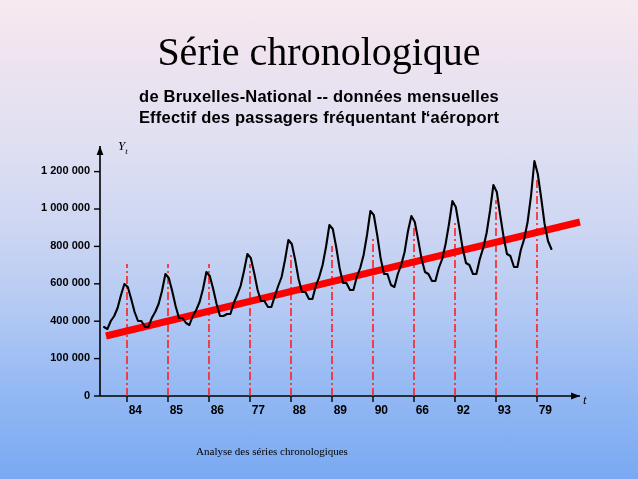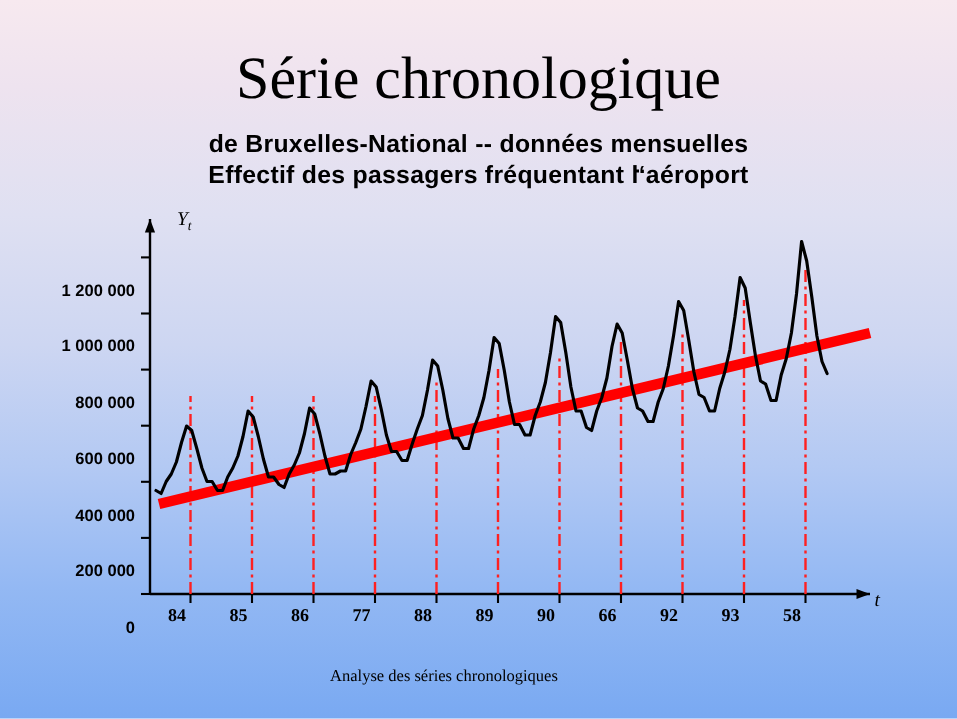--- a/index.html
+++ b/index.html
@@ -52,46 +52,44 @@
   }
   #footer {
     position: absolute;
     bottom: 22px;
     left: 0;
     width: 544px;
     text-align: center;
     font-family: "Liberation Serif", serif;
     font-size: 11px;
     color: #000000;
-    padding-left: 24px;
   }
   #plot {
     position: absolute;
     left: 0;
     top: 128px;
     width: 638px;
     height: 300px;
   }
   .ylabel {
     position: absolute;
     font-family: "Liberation Sans", sans-serif;
     font-size: 11px;
     font-weight: bold;
     color: #000000;
     text-align: right;
     white-space: nowrap;
-    margin-top: 24px;
   }
   .xlabel {
     position: absolute;
-    font-family: Liberation Serif, serif;
+    font-family: Liberation Sans, sans-serif;
     font-size: 12px;
     font-weight: bold;
     color: #000000;
-    text-align: left;
+    text-align: right;
     white-space: nowrap;
   }
   .axis-name {
     position: absolute;
     font-family: "Liberation Serif", serif;
     font-size: 13px;
     font-style: italic;
     color: #000000;
   }
   .dot {
@@ -175,35 +173,35 @@
                 473,146 476.4,146 479.8,131 483.2,120 486.6,105 490,83 493.4,57 496.8,64 500.2,87 503.6,109 507,126 510.4,128
                 514,139 517.4,139 520.8,122 524.2,111 527.6,94 531,68 534.4,33 537.8,46 541.2,70 544.6,96 548,113 551.4,121"></polyline>
     </svg>
 
     
     <div class="ylabel" style="left:6px; top:36px; width:84px;">1 200 000</div>
     <div class="ylabel" style="left:6px; top:73px; width:84px;">1 000 000</div>
     <div class="ylabel" style="left:6px; top:111px; width:84px;">800 000</div>
     <div class="ylabel" style="left:6px; top:148px; width:84px;">600 000</div>
     <div class="ylabel" style="left:6px; top:186px; width:84px;">400 000</div>
-    <div class="ylabel" style="left:6px; top:223px; width:84px;">200 000</div>
+    <div class="ylabel" style="left:6px; top:223px; width:84px;">100 000</div>
     <div class="ylabel" style="left:6px; top:261px; width:84px;">0</div>
 
     
     <div class="xlabel" style="left:112px; top:275px; width:30px;">84</div>
     <div class="xlabel" style="left:153px; top:275px; width:30px;">85</div>
     <div class="xlabel" style="left:194px; top:275px; width:30px;">86</div>
     <div class="xlabel" style="left:235px; top:275px; width:30px;">77</div>
     <div class="xlabel" style="left:276px; top:275px; width:30px;">88</div>
     <div class="xlabel" style="left:317px; top:275px; width:30px;">89</div>
     <div class="xlabel" style="left:358px; top:275px; width:30px;">90</div>
     <div class="xlabel" style="left:399px; top:275px; width:30px;">66</div>
     <div class="xlabel" style="left:440px; top:275px; width:30px;">92</div>
     <div class="xlabel" style="left:481px; top:275px; width:30px;">93</div>
-    <div class="xlabel" style="left:522px; top:275px; width:30px;">58</div>
+    <div class="xlabel" style="left:522px; top:275px; width:30px;">79</div>
 
     
     <div class="axis-name" style="left:84px; top:10px;margin-left:34px;">
       <span>Y</span><span style="font-size:9px; vertical-align:sub;">t</span>
     </div>
     <div class="axis-name" style="left:583px; top:264px;">t</div>
 
     <div class="dot" style="left:424px; top:-15px;"></div>
   </div>
 

